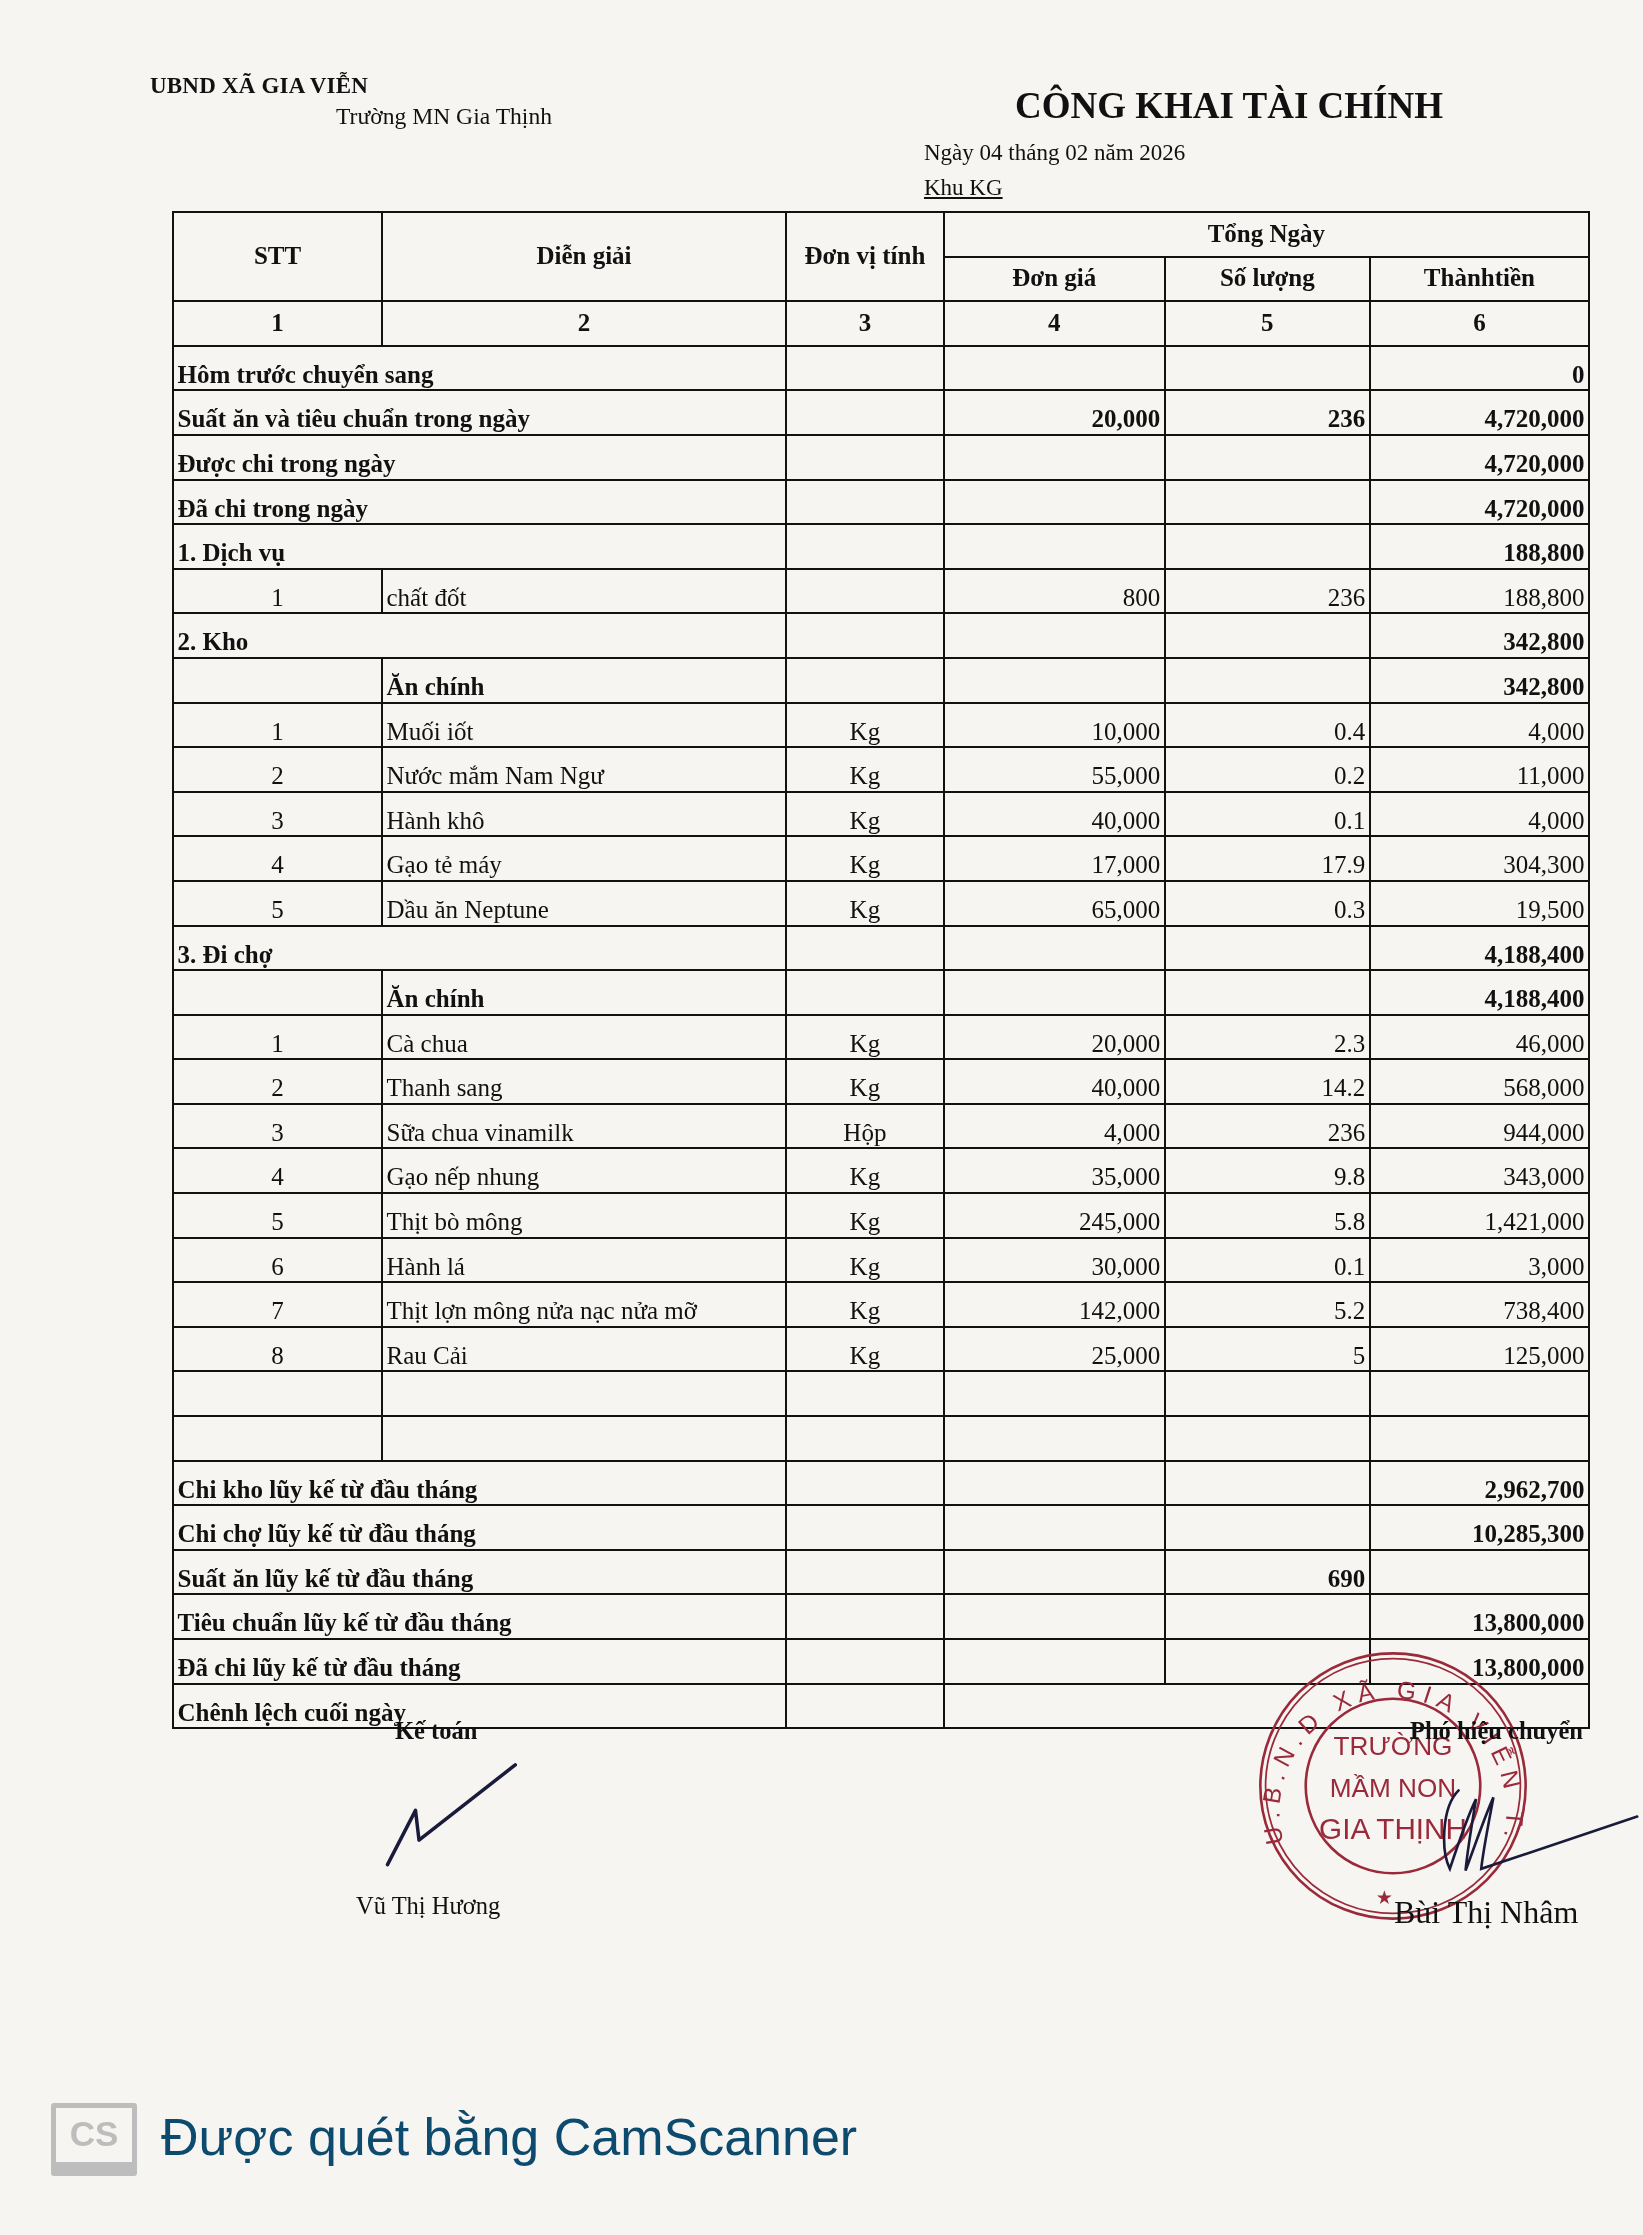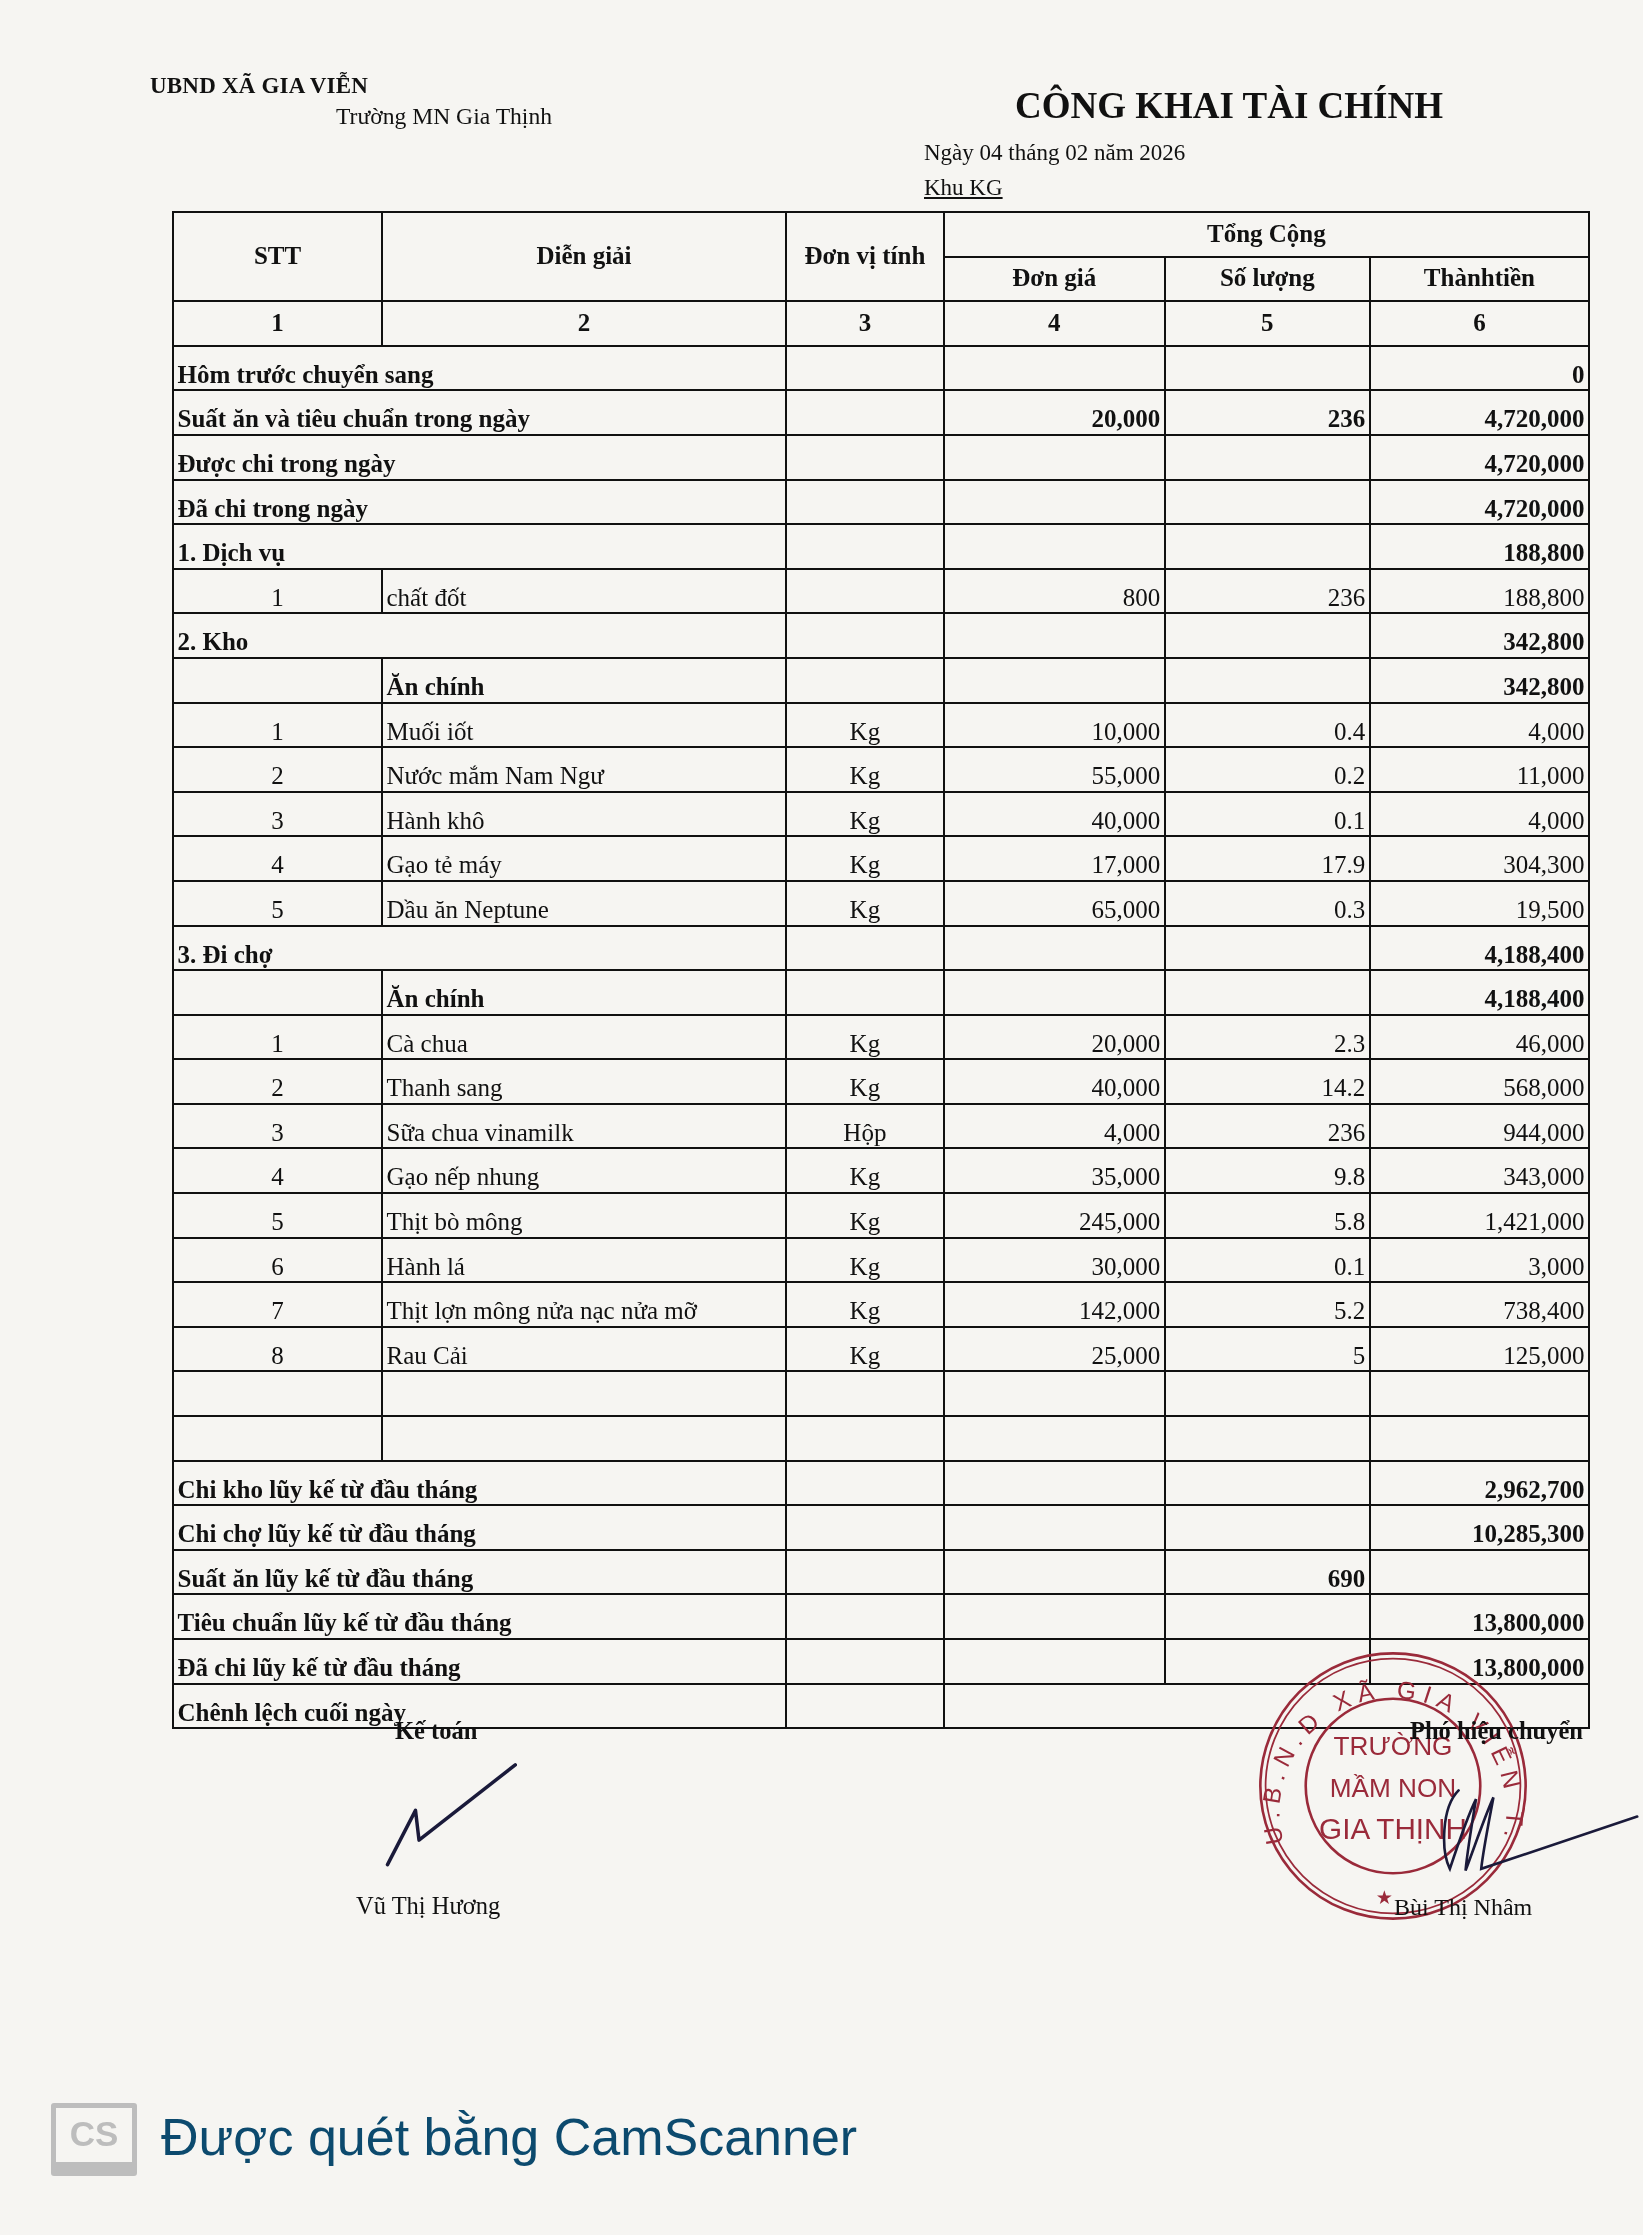--- a/index.html
+++ b/index.html
@@ -34,21 +34,21 @@
   .num { text-align: right; }
   .ctr { text-align: center; }
   .item td { font-weight: normal; }
   .item td.num, .item td.ctr { font-weight: normal; }
   .hdr-row th { height: 42px; }
   .empty td { height: 42px; }
 
   .sig-left-role { position: absolute; left: 395px; top: 1717px; font-weight: bold; font-size: 24.5px; }
   .sig-left-name { position: absolute; left: 356px; top: 1892px; font-size: 24.5px; }
   .sig-right-role { position: absolute; left: 1410px; top: 1717px; font-weight: bold; font-size: 24.5px; }
-  .sig-right-name { position: absolute; left: 1394px; top: 1894px; font-size: 24px; }
+  .sig-right-name { position: absolute; left: 1394px; top: 1894px; font-size: 32px; }
   .signature-left { position: absolute; left: 384px; top: 1756px; }
   .signature-right { position: absolute; left: 1432px; top: 1773px; }
   .stamp { position: absolute; left: 1249px; top: 1642px; }
 
   .cs-badge {
     position: absolute; left: 51px; top: 2103px; width: 86px; height: 73px;
     border: 5.2px solid #bdbdbd; border-radius: 3px; box-sizing: border-box;
     color: #bdbdbd; font-family: "Liberation Sans", sans-serif; font-weight: bold;
     font-size: 35px; text-align: center; line-height: 52px;
     border-bottom-width: 14px;
@@ -74,21 +74,21 @@
       <col class="c-unit">
       <col class="c-price">
       <col class="c-qty">
       <col class="c-total">
   </colgroup>
   <thead>
     <tr class="hdr-row">
       <th rowspan="2">STT</th>
       <th rowspan="2">Diễn giải</th>
       <th rowspan="2">Đơn vị tính</th>
-      <th colspan="3">Tổng Cộng</th>
+      <th colspan="3">Tổng Ngày</th>
     </tr>
     <tr class="hdr-row">
       <th>Đơn giá</th>
       <th>Số lượng</th>
       <th>Thànhtiền</th>
     </tr>
     <tr class="hdr-row">
       <th>1</th>
       <th>2</th>
       <th>3</th>

